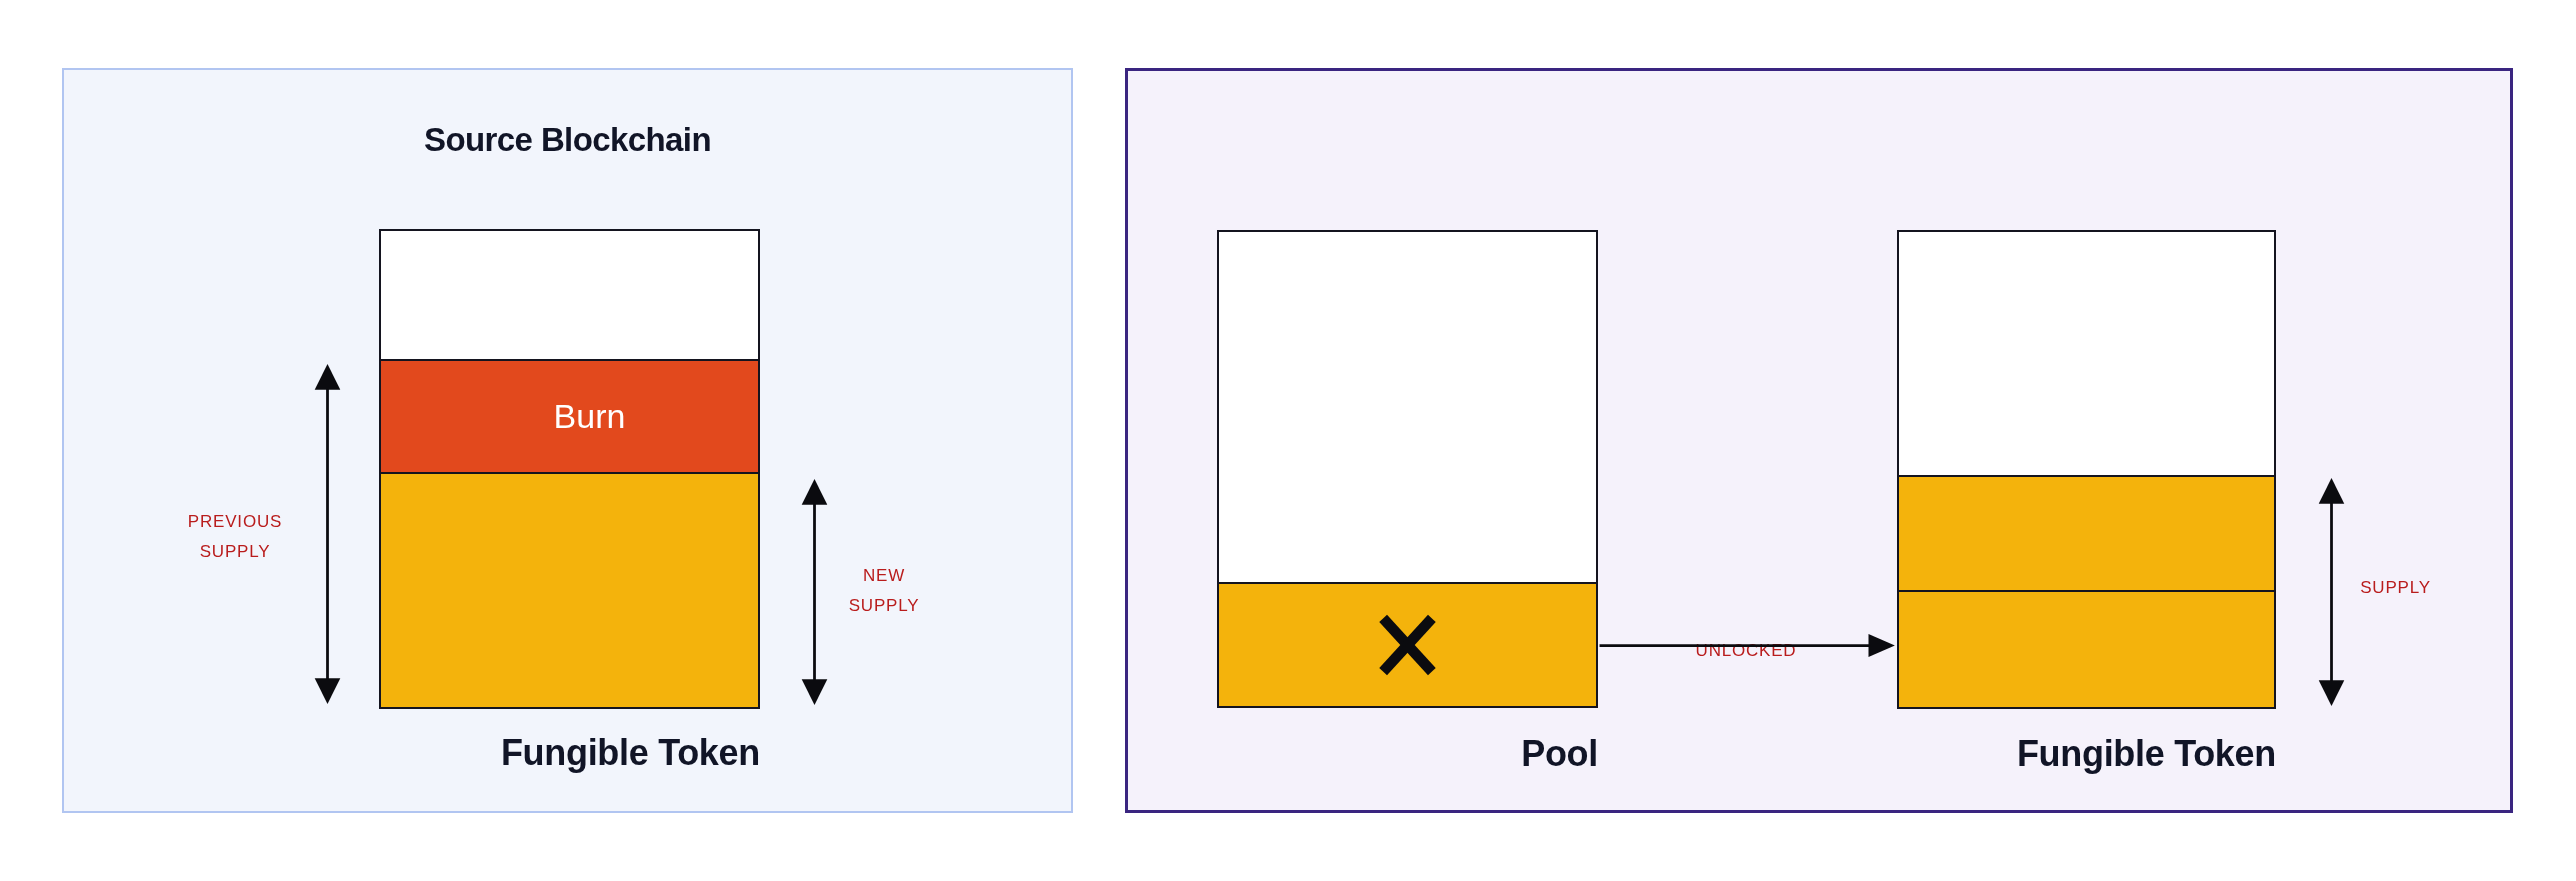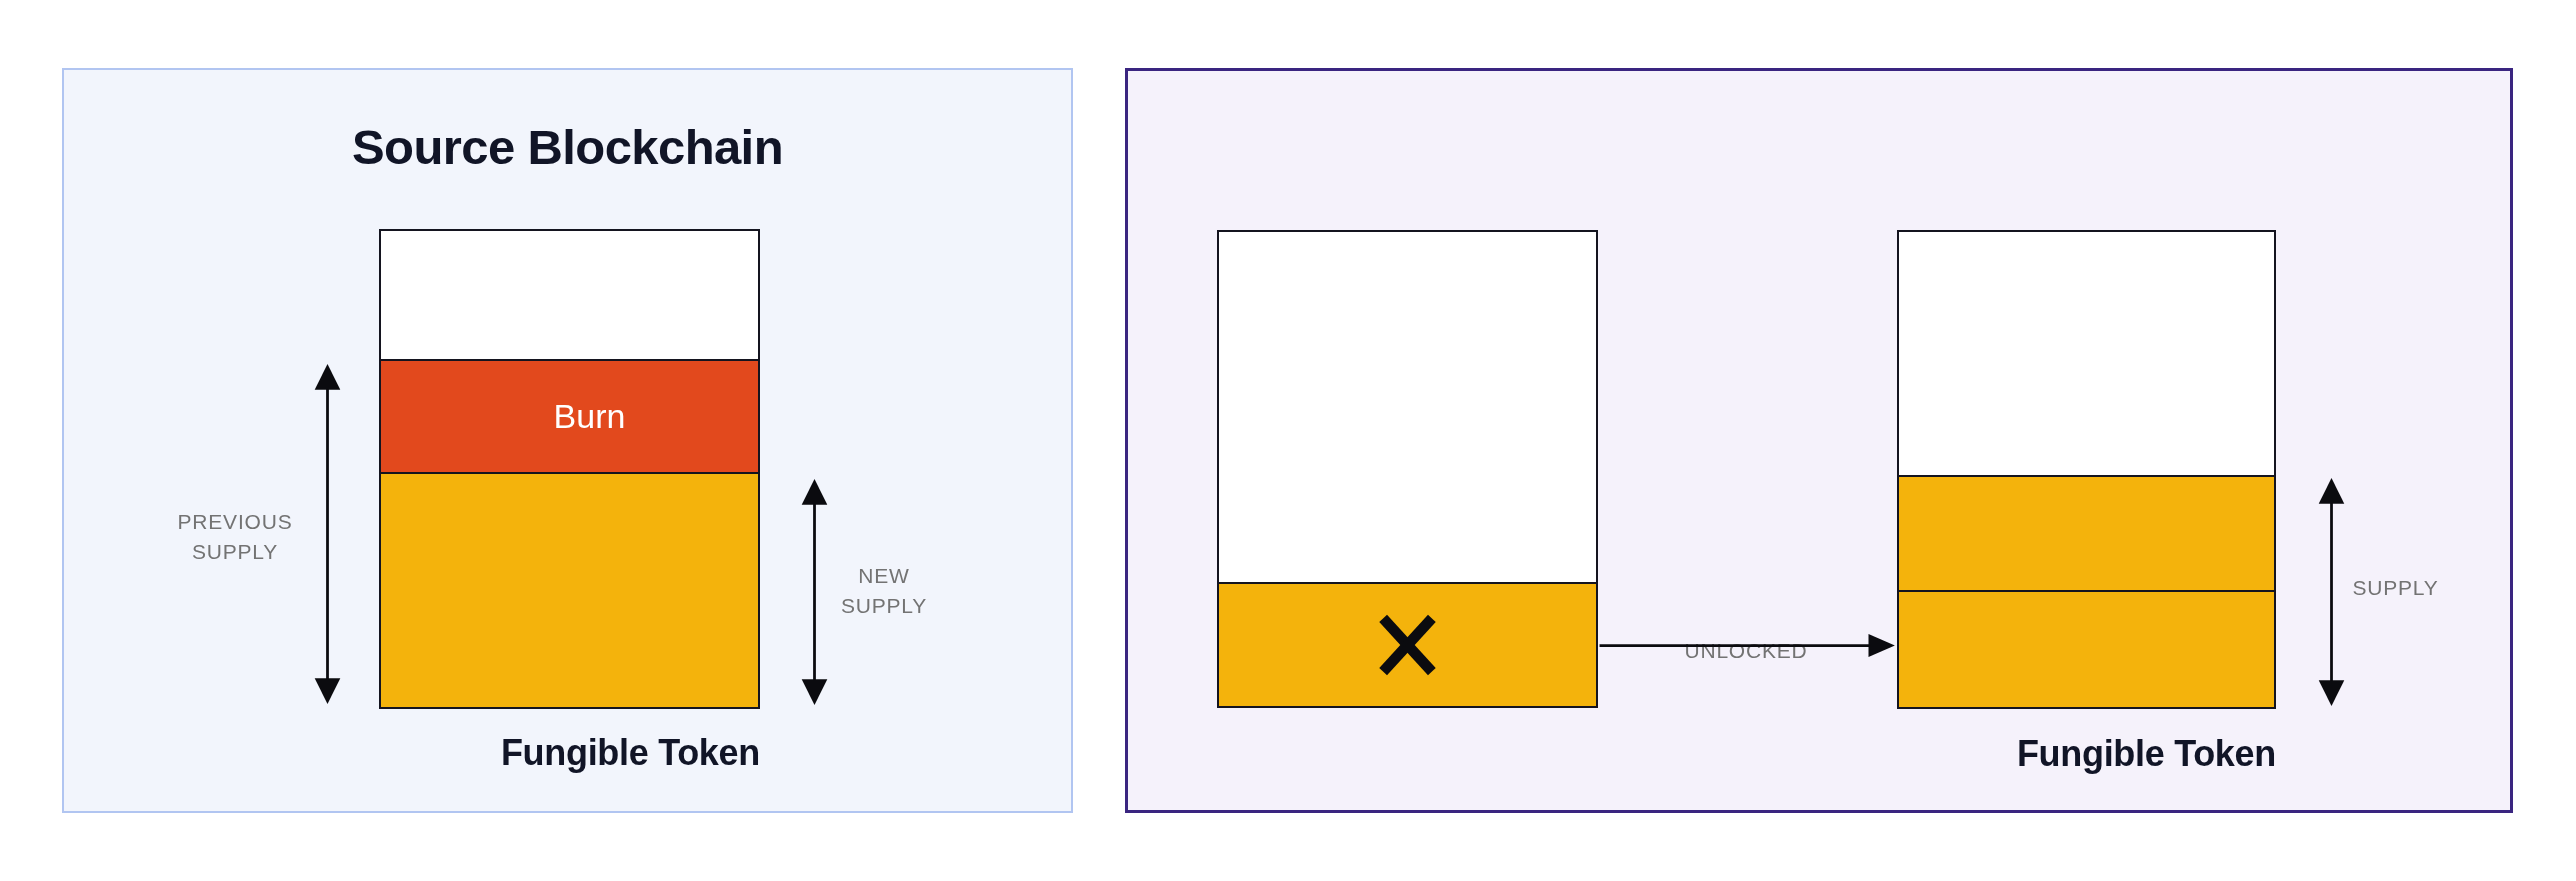--- a/index.html
+++ b/index.html
@@ -17,33 +17,33 @@
   *{margin:0;padding:0;box-sizing:border-box;}
   html,body{background:var(--page-bg);}
   body{font-family:"Liberation Sans","DejaVu Sans",sans-serif;color:var(--text-dark);}
   #canvas{position:relative;width:2576px;height:881px;background:var(--page-bg);overflow:hidden;}
 
   .panel{position:absolute;top:68px;height:745px;}
   .panel.src{left:62px;width:1011px;background:var(--src-bg);border:2.2px solid var(--src-border);}
   .panel.dst{left:1125px;width:1388px;background:var(--dst-bg);border:3.3px solid var(--dst-border);}
 
   .panel-title{position:absolute;top:53px;left:0;width:100%;text-align:center;
-    font-size:49px;font-weight:700;letter-spacing:-0.6px;color:var(--text-dark);line-height:1;}
+    font-size:33px;font-weight:700;letter-spacing:-0.6px;color:var(--text-dark);line-height:1;}
 
   .bar{position:absolute;border:2.2px solid var(--outline);display:flex;flex-direction:column;background:#fff;}
   .seg{width:100%;position:relative;display:flex;align-items:center;justify-content:center;}
   .seg + .seg{border-top:2.2px solid var(--outline);}
   .seg.white{background:#ffffff;}
   .seg.burn{background:var(--burn);}
   .seg.yellow{background:var(--yellow);}
 
   .burn-label{font-size:34px;font-weight:500;color:var(--burn-text);letter-spacing:0;}
 
-  .small-label{position:absolute;font-size:21px;line-height:29.5px;letter-spacing:0.8px;
-    text-align:center;color:#737373;font-weight:400;}
+  .small-label{position:absolute;font-size:17px;line-height:29.5px;letter-spacing:0.8px;
+    text-align:center;color:#b91c1c;font-weight:400;}
   .small-label span{display:block;}
 
   .big-label{position:absolute;text-align:right;font-size:36px;font-weight:700;
     letter-spacing:-0.3px;color:var(--text-dark);line-height:1;}
 
   .arrow-svg{position:absolute;color:#0b0b0f;}
   svg{display:block;}
 </style>
 </head>
 <body>
@@ -118,17 +118,18 @@
 
     <div class="arrow-svg" style="left:1184px;top:406px;">
       <svg width="39" height="230" viewBox="0 0 70 414">
         <line x1="35" y1="42" x2="35" y2="372" stroke="currentColor" stroke-width="5"></line>
         <polygon points="35,2 12,48 58,48" fill="currentColor"></polygon>
         <polygon points="35,412 12,366 58,366" fill="currentColor"></polygon>
       </svg>
     </div>
     <div class="small-label" style="left:1195px;top:502px;width:145px;">SUPPLY</div>
 
+    <div class="big-label" style="left:89px;top:665px;width:381px;">Pool</div>
     <div class="big-label" style="left:769px;top:665px;width:379px;">Fungible Token</div>
   </section>
 
 </div>
 
 
 </body></html>

